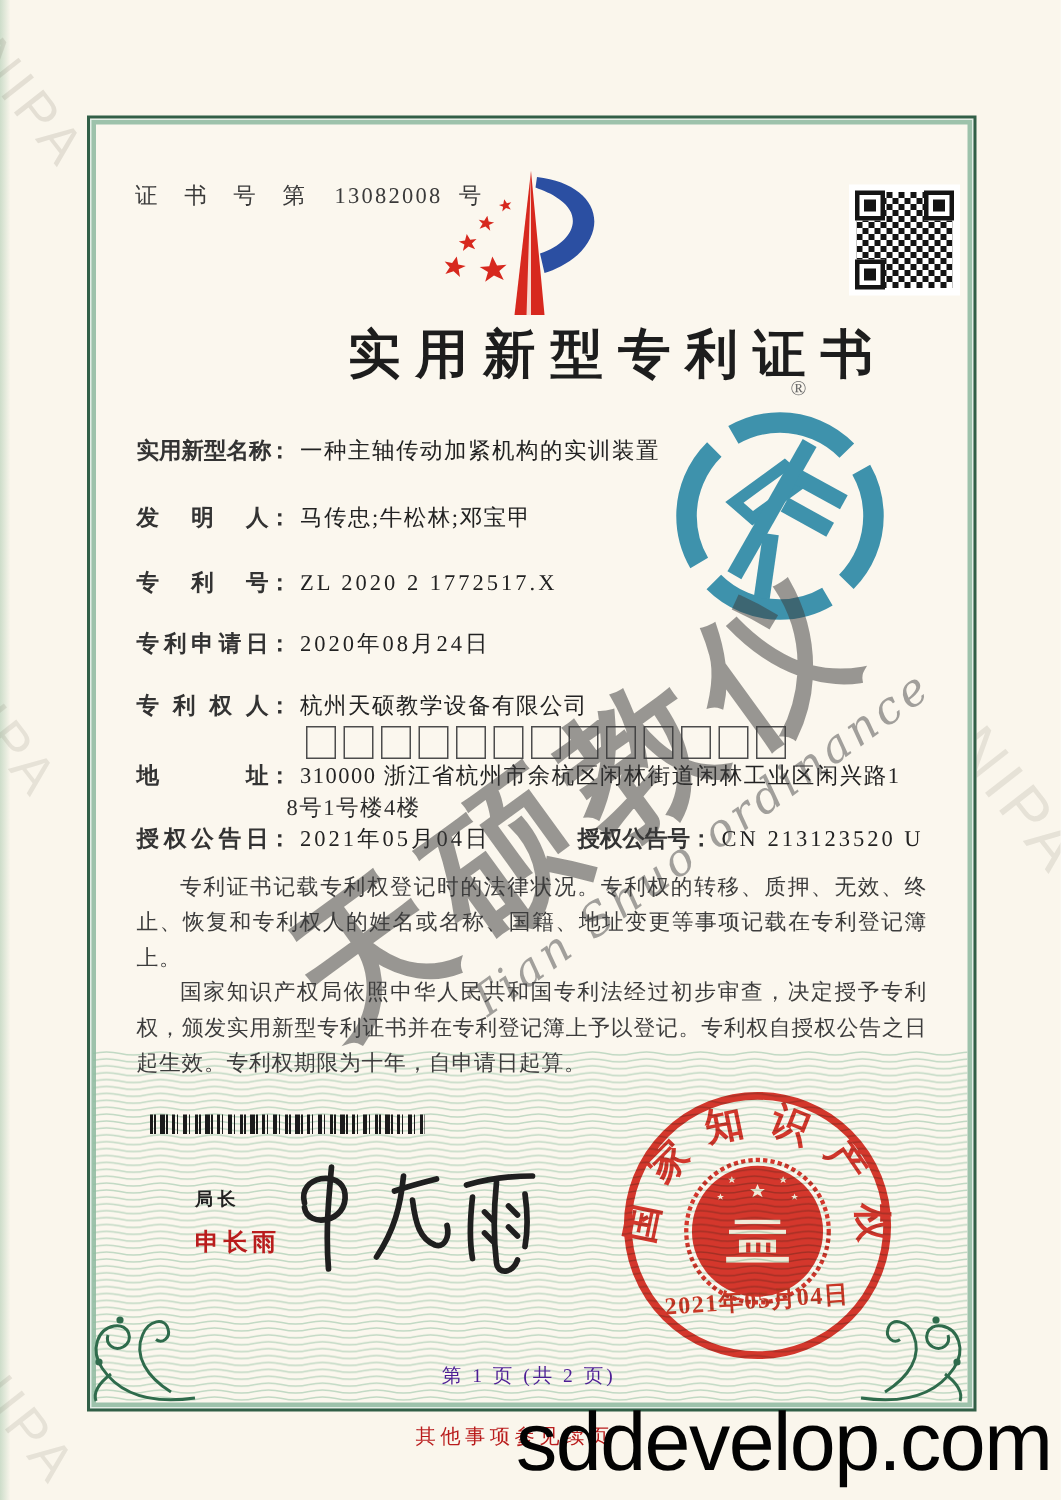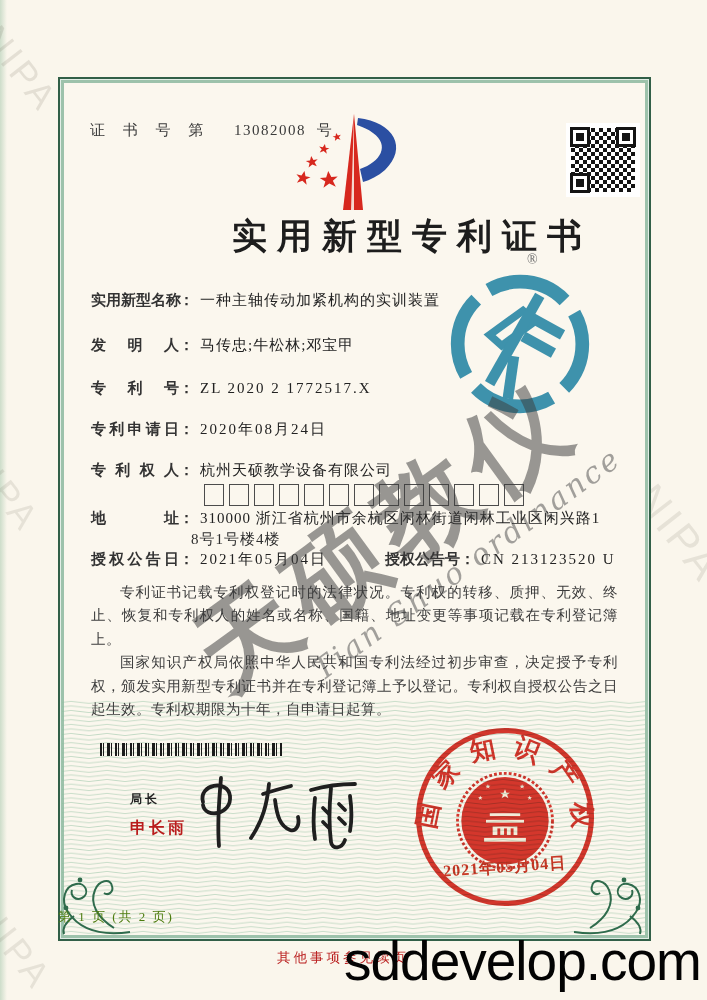--- a/index.html
+++ b/index.html
@@ -16,21 +16,21 @@
   
   .wm-cnipa{color:#7a7464;font-family:"Liberation Sans",sans-serif;
     letter-spacing:4px;transform:rotate(52deg);transform-origin:left top;white-space:nowrap;}
   
   .frame{left:58px;top:77px;width:589px;height:860px;background:#fbf7ee;
     border:2px solid #315f47;
     box-shadow:inset 0 0 0 1px rgba(255,255,255,.7), inset 0 0 0 4px #9dc2ab;}
   
   .cert-no{left:90px;top:121px;font-size:15px;color:#3a3a3a;white-space:nowrap;}
   .cert-no .pre{letter-spacing:7px;margin-top:28px;}
-  .cert-no .num{letter-spacing:1.5px;margin-left:20px;}
+  .cert-no .num{letter-spacing:1.5px;margin-left:9px;}
   .cert-no .suf{margin-left:7px;}
   .title{left:58px;top:213px;width:698px;text-align:center;font-size:35px;
     font-weight:600;letter-spacing:10px;text-indent:10px;color:#1d1d1d;}
   .regmark{left:527px;top:252px;font-size:14px;color:#6b6b6b;}
   
   .row{left:91px;white-space:nowrap;font-size:15px;color:#2e2e2e;}
   .lbl{display:inline-block;width:88px;text-align:justify;text-align-last:justify;
     font-weight:700;color:#333;vertical-align:top;}
   .colon{font-weight:700;color:#333;}
   .val{margin-left:6px;letter-spacing:1px;color:#222;}
@@ -43,22 +43,22 @@
   .paras p{margin:0;text-indent:2em;}
   
   .barcode{left:100px;top:743px;width:183px;height:13px;
     background:repeating-linear-gradient(90deg,
       #1b1b1b 0 2px,transparent 2px 3px,
       #1b1b1b 3px 4px,transparent 4px 7px,
       #1b1b1b 7px 10px,transparent 10px 11px,
       #1b1b1b 11px 12px,transparent 12px 15px);}
   .sig-title{left:130px;top:791px;font-size:12px;font-weight:700;letter-spacing:3px;color:#222;}
   .sig-name{left:130px;top:818px;font-size:16px;font-weight:700;letter-spacing:3px;color:#b91c1c;}
-  .pageinfo{left:58px;top:908px;width:589px;font-size:13px;
-    letter-spacing:2px;color:#4d7c0f;}
+  .pageinfo{left:58px;top:908px;width:589px;text-align:center;font-size:13px;
+    letter-spacing:2px;color:#4c1d95;}
   .contnote{left:277px;top:949px;font-size:13.5px;letter-spacing:3px;color:#b91c1c;}
   
   .wm-brand{left:168px;top:612px;transform:rotate(-36deg);transform-origin:left top;white-space:nowrap;}
   .wm-brand .cn{font-size:100px;font-weight:700;letter-spacing:10px;color:rgba(62,62,62,.52);}
   .wm-brand .en{font-size:30px;font-style:italic;letter-spacing:3px;margin:-16px 0 0 84px;
     color:rgba(72,72,72,.5);font-family:"DejaVu Serif",serif;}
   .wm-site{left:344px;top:929px;font-size:55px;letter-spacing:-1px;color:#030303;
     font-family:"Liberation Sans","DejaVu Sans",sans-serif;white-space:nowrap;}
   
   .qr{left:566px;top:123px;width:74px;height:74px;background:#fff;}

